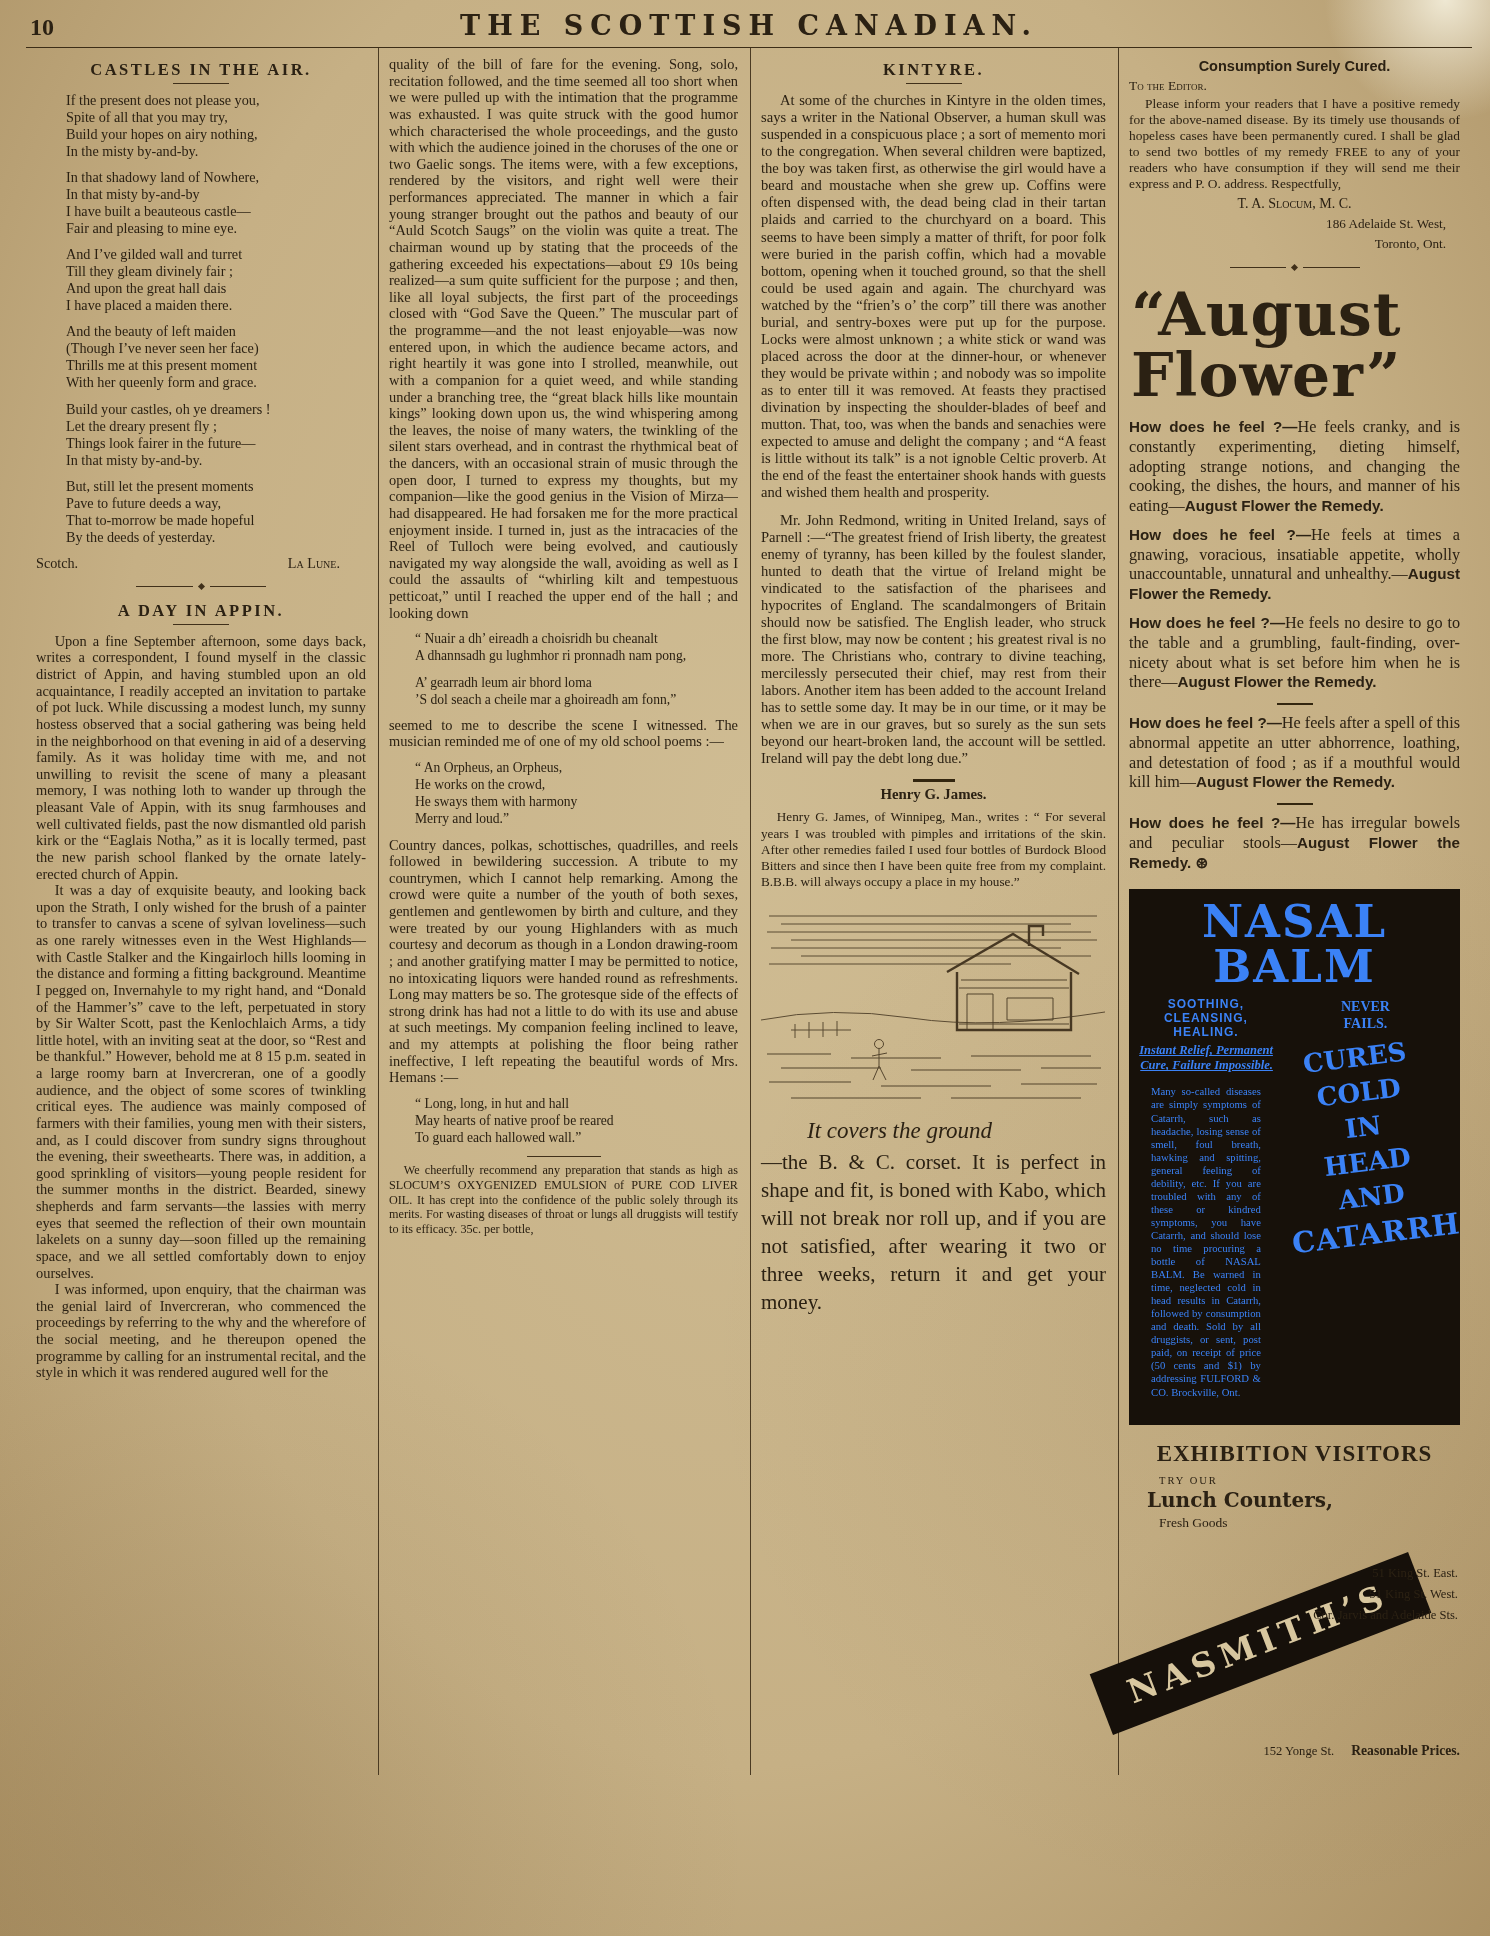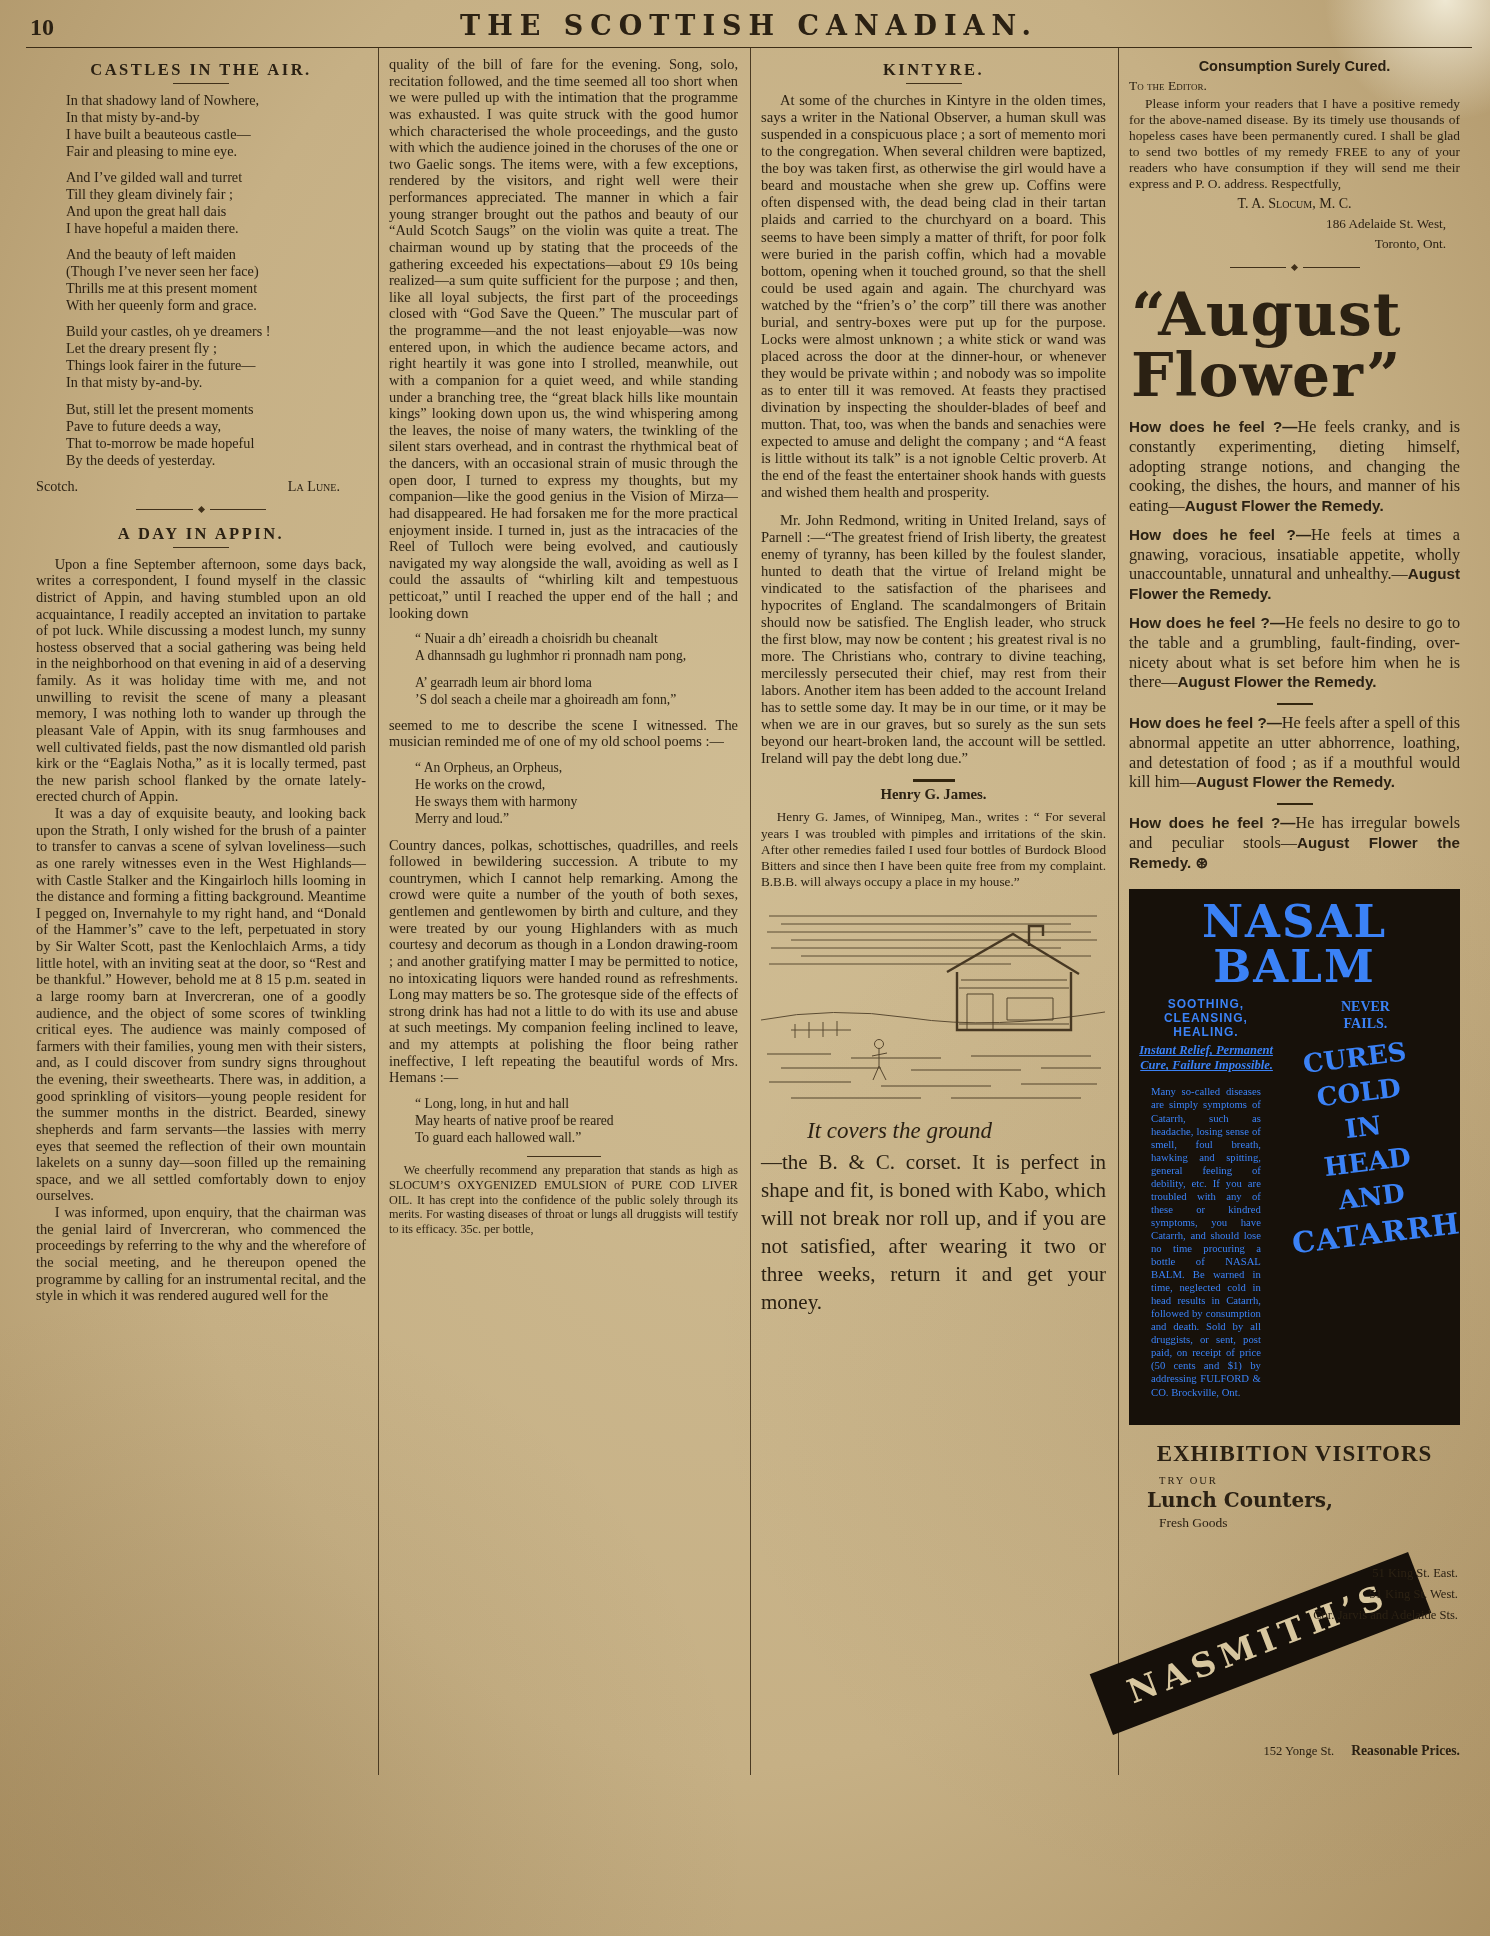--- a/index.html
+++ b/index.html
@@ -92,30 +92,36 @@
     <div></div>
   </div>
 
   <div class="cols">
 
     <div class="col c1">
       <div class="art-head">CASTLES IN THE AIR.</div>
       <div class="title-rule"></div>
       <div class="poem">
         <div class="stanza">
+            <div>If the present does not please you,</div>
+            <div>Spite of all that you may try,</div>
+            <div>Build your hopes on airy nothing,</div>
+            <div>In the misty by-and-by.</div>
+          </div>
+        <div class="stanza">
             <div>In that shadowy land of Nowhere,</div>
             <div>In that misty by-and-by</div>
             <div>I have built a beauteous castle—</div>
             <div>Fair and pleasing to mine eye.</div>
           </div>
         <div class="stanza">
             <div>And I’ve gilded wall and turret</div>
             <div>Till they gleam divinely fair ;</div>
             <div>And upon the great hall dais</div>
-            <div>I have hopeful a maiden there.</div>
+            <div>I have placed a maiden there.</div>
           </div>
         <div class="stanza">
             <div>And the beauty of left maiden</div>
             <div>(Though I’ve never seen her face)</div>
             <div>Thrills me at this present moment</div>
             <div>With her queenly form and grace.</div>
           </div>
         <div class="stanza">
             <div>Build your castles, oh ye dreamers !</div>
             <div>Let the dreary present fly ;</div>

